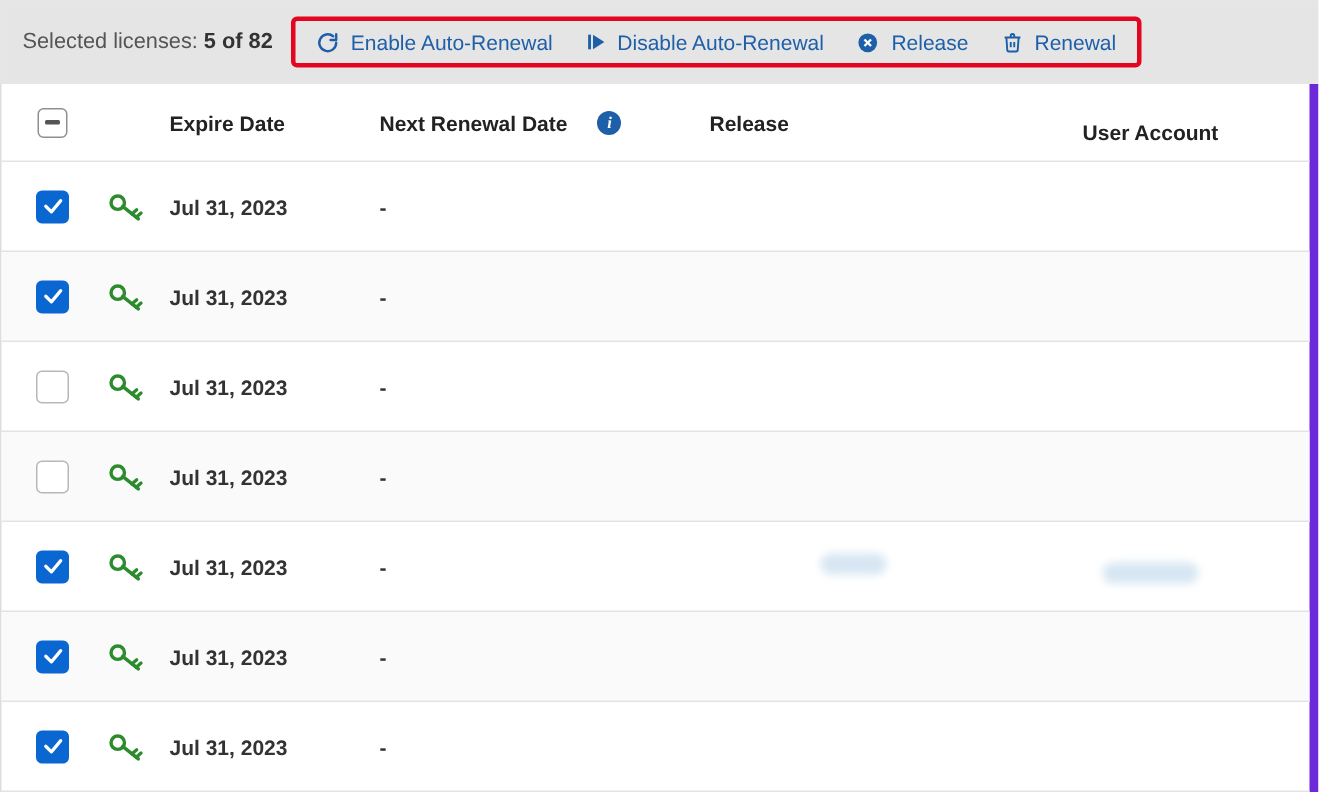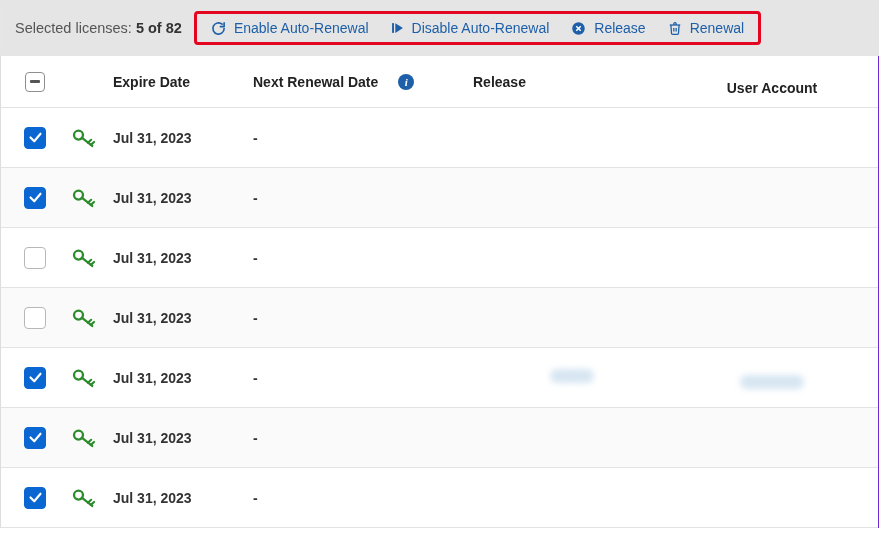--- a/index.html
+++ b/index.html
@@ -41,21 +41,21 @@
       align-items: center;
       gap: 8px;
       color: #1d5fa8;
       font-size: 14px;
       font-weight: 500;
       cursor: pointer;
     }
     .action-btn .icon { display: inline-flex; }
 
     
-    .table { border-left: 1px solid #ddd; border-right: 1px solid #6d28d9; }
+    .table { border-left: 1px solid #ddd; border-right: 6px solid #6d28d9; }
     .row {
       display: flex;
       align-items: center;
       border-bottom: 1px solid #e3e3e3;
       min-height: 60px;
       padding: 0 8px;
       font-weight: bold;
     }
     .row.header {
       font-weight: 700;

